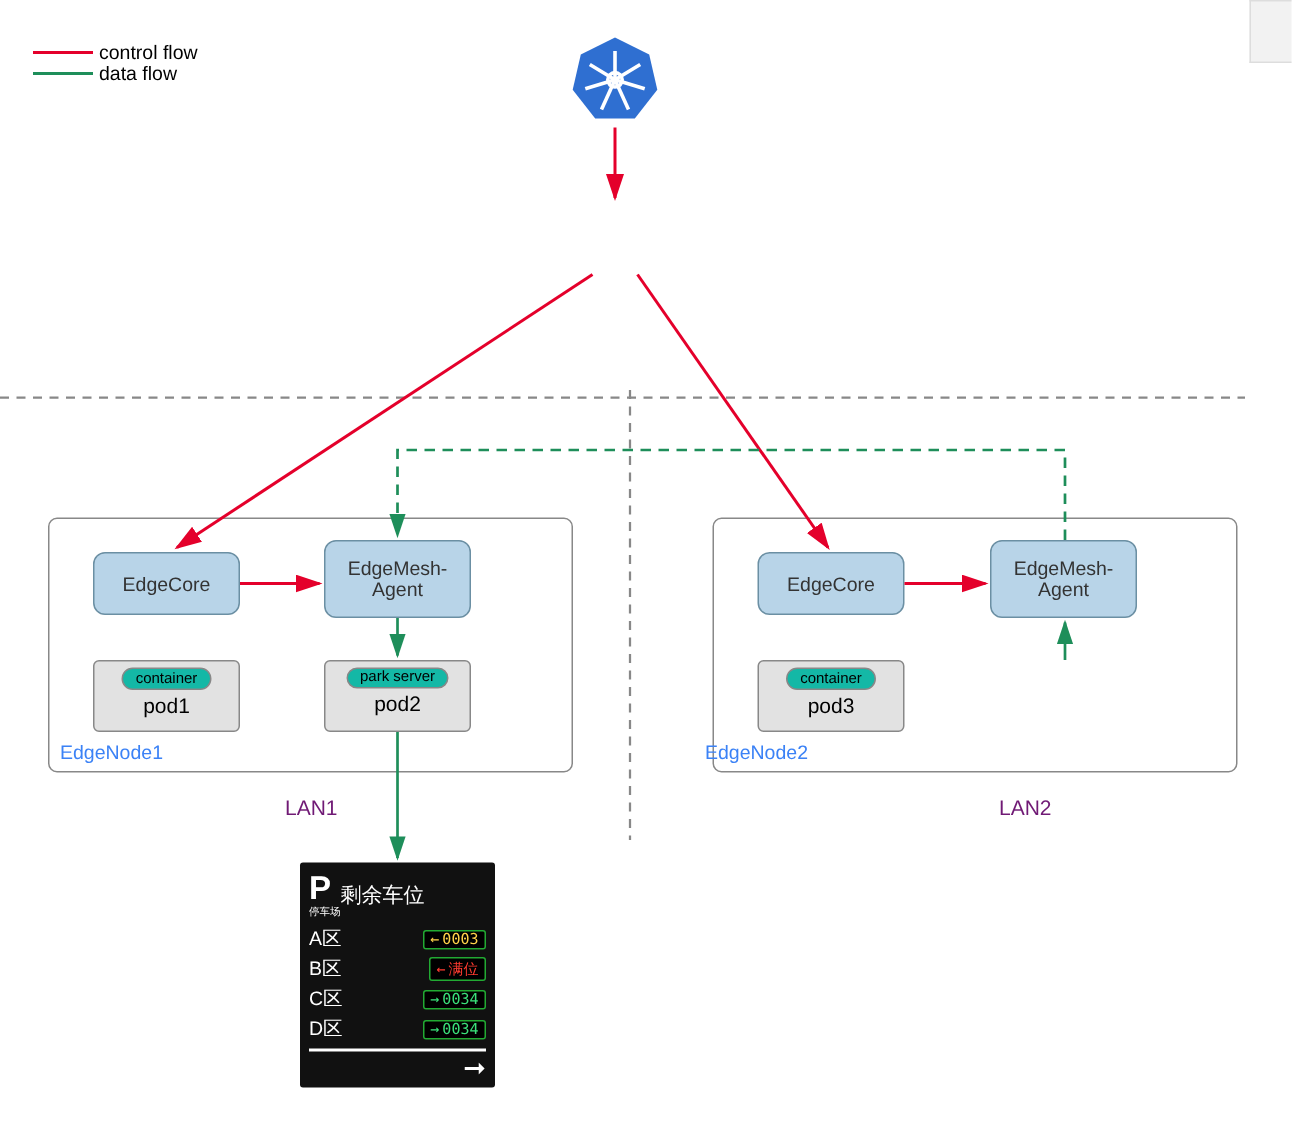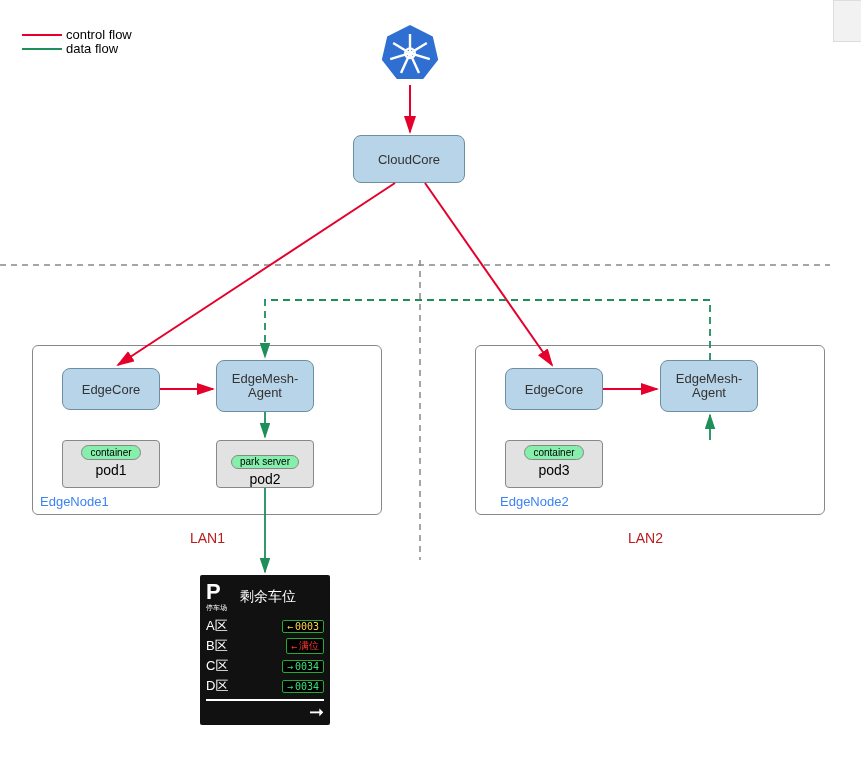--- a/index.html
+++ b/index.html
@@ -55,34 +55,34 @@
     background: #e2e2e2;
     display: flex;
     flex-direction: column;
     align-items: center;
     justify-content: flex-start;
     padding-top: 4px;
   }
   .pod .inner {
     border: 1px solid #888;
     border-radius: 12px;
-    background: #86efac;
+    background: #14b8a6;
     font-size: 10px;
     padding: 1px 8px;
     margin-bottom: 2px;
     text-align: center;
     line-height: 1.1;
   }
   .pod .podlabel {
     font-size: 14px;
   }
   .lan-label {
     position: absolute;
     font-size: 14px;
-    color: #b91c1c;
+    color: #701a75;
   }
 
   .legend {
     position: absolute;
     top: 28px; left: 22px;
     font-size: 13px;
     line-height: 1.1;
   }
   .legend .row { display: flex; align-items: center; }
   .legend .swatch { width: 40px; height: 0; border-top: 2px solid; margin-right: 4px; }
@@ -102,21 +102,21 @@
     padding: 6px 6px 4px 6px;
     font-size: 12px;
   }
   .parking .hdr {
     display: flex; align-items: center; margin-bottom: 4px;
   }
   .parking .hdr .p {
     font-size: 22px; font-weight: bold; line-height: 1; margin-right: 4px;
   }
   .parking .hdr .sublabel { font-size: 7px; }
-  .parking .hdr .title { font-size: 14px; margin-left: 13px; }
+  .parking .hdr .title { font-size: 14px; margin-left: 0; }
   .parking .row { display: flex; justify-content: space-between; align-items: center; margin: 2px 0; }
   .parking .zone { font-size: 13px; }
   .parking .val {
     background: #000; border: 1px solid #2a3; border-radius: 2px;
     font-family: monospace; font-size: 10px; padding: 0 4px;
     display: inline-flex; align-items: center; gap: 2px;
   }
   .parking .val .arrow-l { display:inline-block; }
   .parking .arrow-bar {
     margin-top: 4px;
@@ -161,60 +161,57 @@
         <line x1="50" y1="52" x2="78" y2="35"></line>
         <line x1="50" y1="52" x2="83" y2="62"></line>
         <line x1="50" y1="52" x2="65" y2="85"></line>
         <line x1="50" y1="52" x2="35" y2="85"></line>
         <line x1="50" y1="52" x2="17" y2="62"></line>
         <line x1="50" y1="52" x2="22" y2="35"></line>
       </g>
     </svg>
   </div>
 
-  <div class="box" style="top:135px; left:353px; width:112px; height:48px;">
-    <span>CloudCore</span>
-  </div>
 
   <div class="group-box" style="top:345px; left:32px; width:350px; height:170px;"></div>
   <div class="group-label" style="top:494px; left:40px;">EdgeNode1</div>
 
   <div class="box" style="top:368px; left:62px; width:98px; height:42px;">
     <span>EdgeCore</span>
   </div>
   <div class="box" style="top:360px; left:216px; width:98px; height:52px; text-align:center; line-height:1.1;">
     <span>EdgeMesh-Agent</span>
   </div>
 
   <div class="pod" style="top:440px; left:62px; width:98px; height:48px;">
     <div class="inner">container</div>
     <div class="podlabel">pod1</div>
   </div>
-  <div class="pod" style="top:440px; left:216px; width:98px; height:48px;justify-content:flex-end;">
+  <div class="pod" style="top:440px; left:216px; width:98px; height:48px;">
     <div class="inner" style="line-height:1;">park server</div>
     <div class="podlabel">pod2</div>
   </div>
 
   <div class="group-box" style="top:345px; left:475px; width:350px; height:170px;"></div>
-  <div class="group-label" style="top:494px; left:500px;">EdgeNode2</div>
+  <div class="group-label" style="top:494px; left:470px;">EdgeNode2</div>
 
   <div class="box" style="top:368px; left:505px; width:98px; height:42px;">
     <span>EdgeCore</span>
   </div>
   <div class="box" style="top:360px; left:660px; width:98px; height:52px; text-align:center; line-height:1.1;">
     <span>EdgeMesh-Agent</span>
   </div>
 
   <div class="pod" style="top:440px; left:505px; width:98px; height:48px;">
     <div class="inner">container</div>
     <div class="podlabel">pod3</div>
   </div>
 
   <div class="lan-label" style="top:530px; left:190px;">LAN1</div>
-  <div class="lan-label" style="top:530px; left:628px;">LAN2</div>
+  <div class="lan-label" style="top:530px; left:666px;">LAN2</div>
 
   <div class="parking" style="top:575px; left:200px;">
     <div class="hdr">
       <div>
         <div class="p">P</div>
         <div class="sublabel">停车场</div>
       </div>
       <div class="title">剩余车位</div>
     </div>
     <div class="row">

